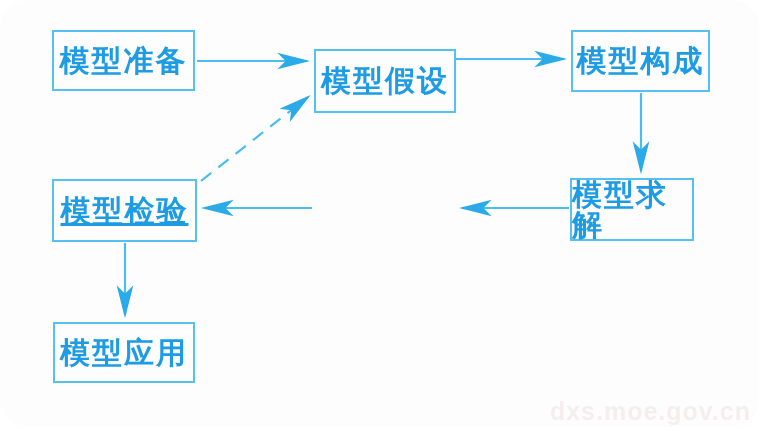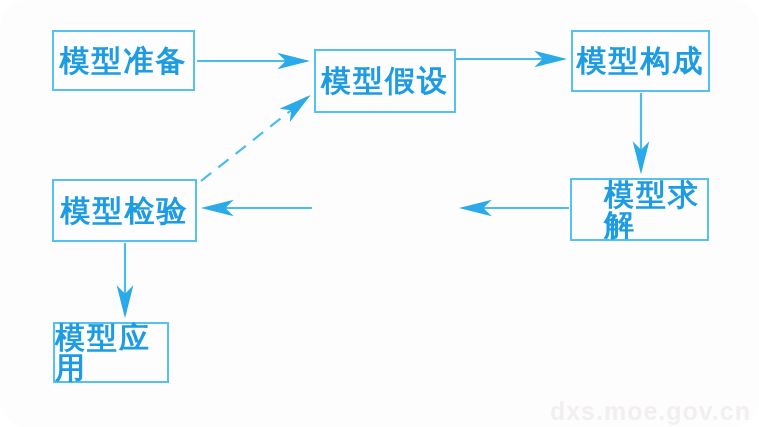--- a/index.html
+++ b/index.html
@@ -34,24 +34,24 @@
     justify-content: center;
     color: #1d9ce4;
     font-size: 30px;
     font-weight: bold;
     letter-spacing: 2px;
     line-height: 1;
   }
   .node-prepare   { left: 52px;  top: 30px;  width: 143px; height: 61px; }
   .node-assume    { left: 314px; top: 28px;  width: 142px; height: 64px; margin-top: 21px; }
   .node-construct { left: 571px; top: 30px;  width: 139px; height: 62px; text-align: right; }
-  .node-verify    { left: 52px;  top: 179px; width: 145px; height: 63px; }
+  .node-verify    { left: 52px;  top: 179px; width: 145px; height: 63px; text-decoration: underline; }
   .node-analyze   { left: 313px; top: 178px; width: 142px; height: 61px; }
-  .node-solve     { left: 570px; top: 178px; width: 139px; height: 63px; padding-left: 32px; }
-  .node-apply     { left: 53px;  top: 322px; width: 116px; height: 61px; }
+  .node-solve     { left: 570px; top: 178px; width: 124px; height: 63px; }
+  .node-apply     { left: 53px;  top: 322px; width: 142px; height: 61px; }
   .watermark {
     position: absolute;
     right: 8px;
     bottom: 1px;
     font-size: 25px;
     font-weight: bold;
     letter-spacing: 1px;
     color: #f3efef;
     user-select: none;
   }

